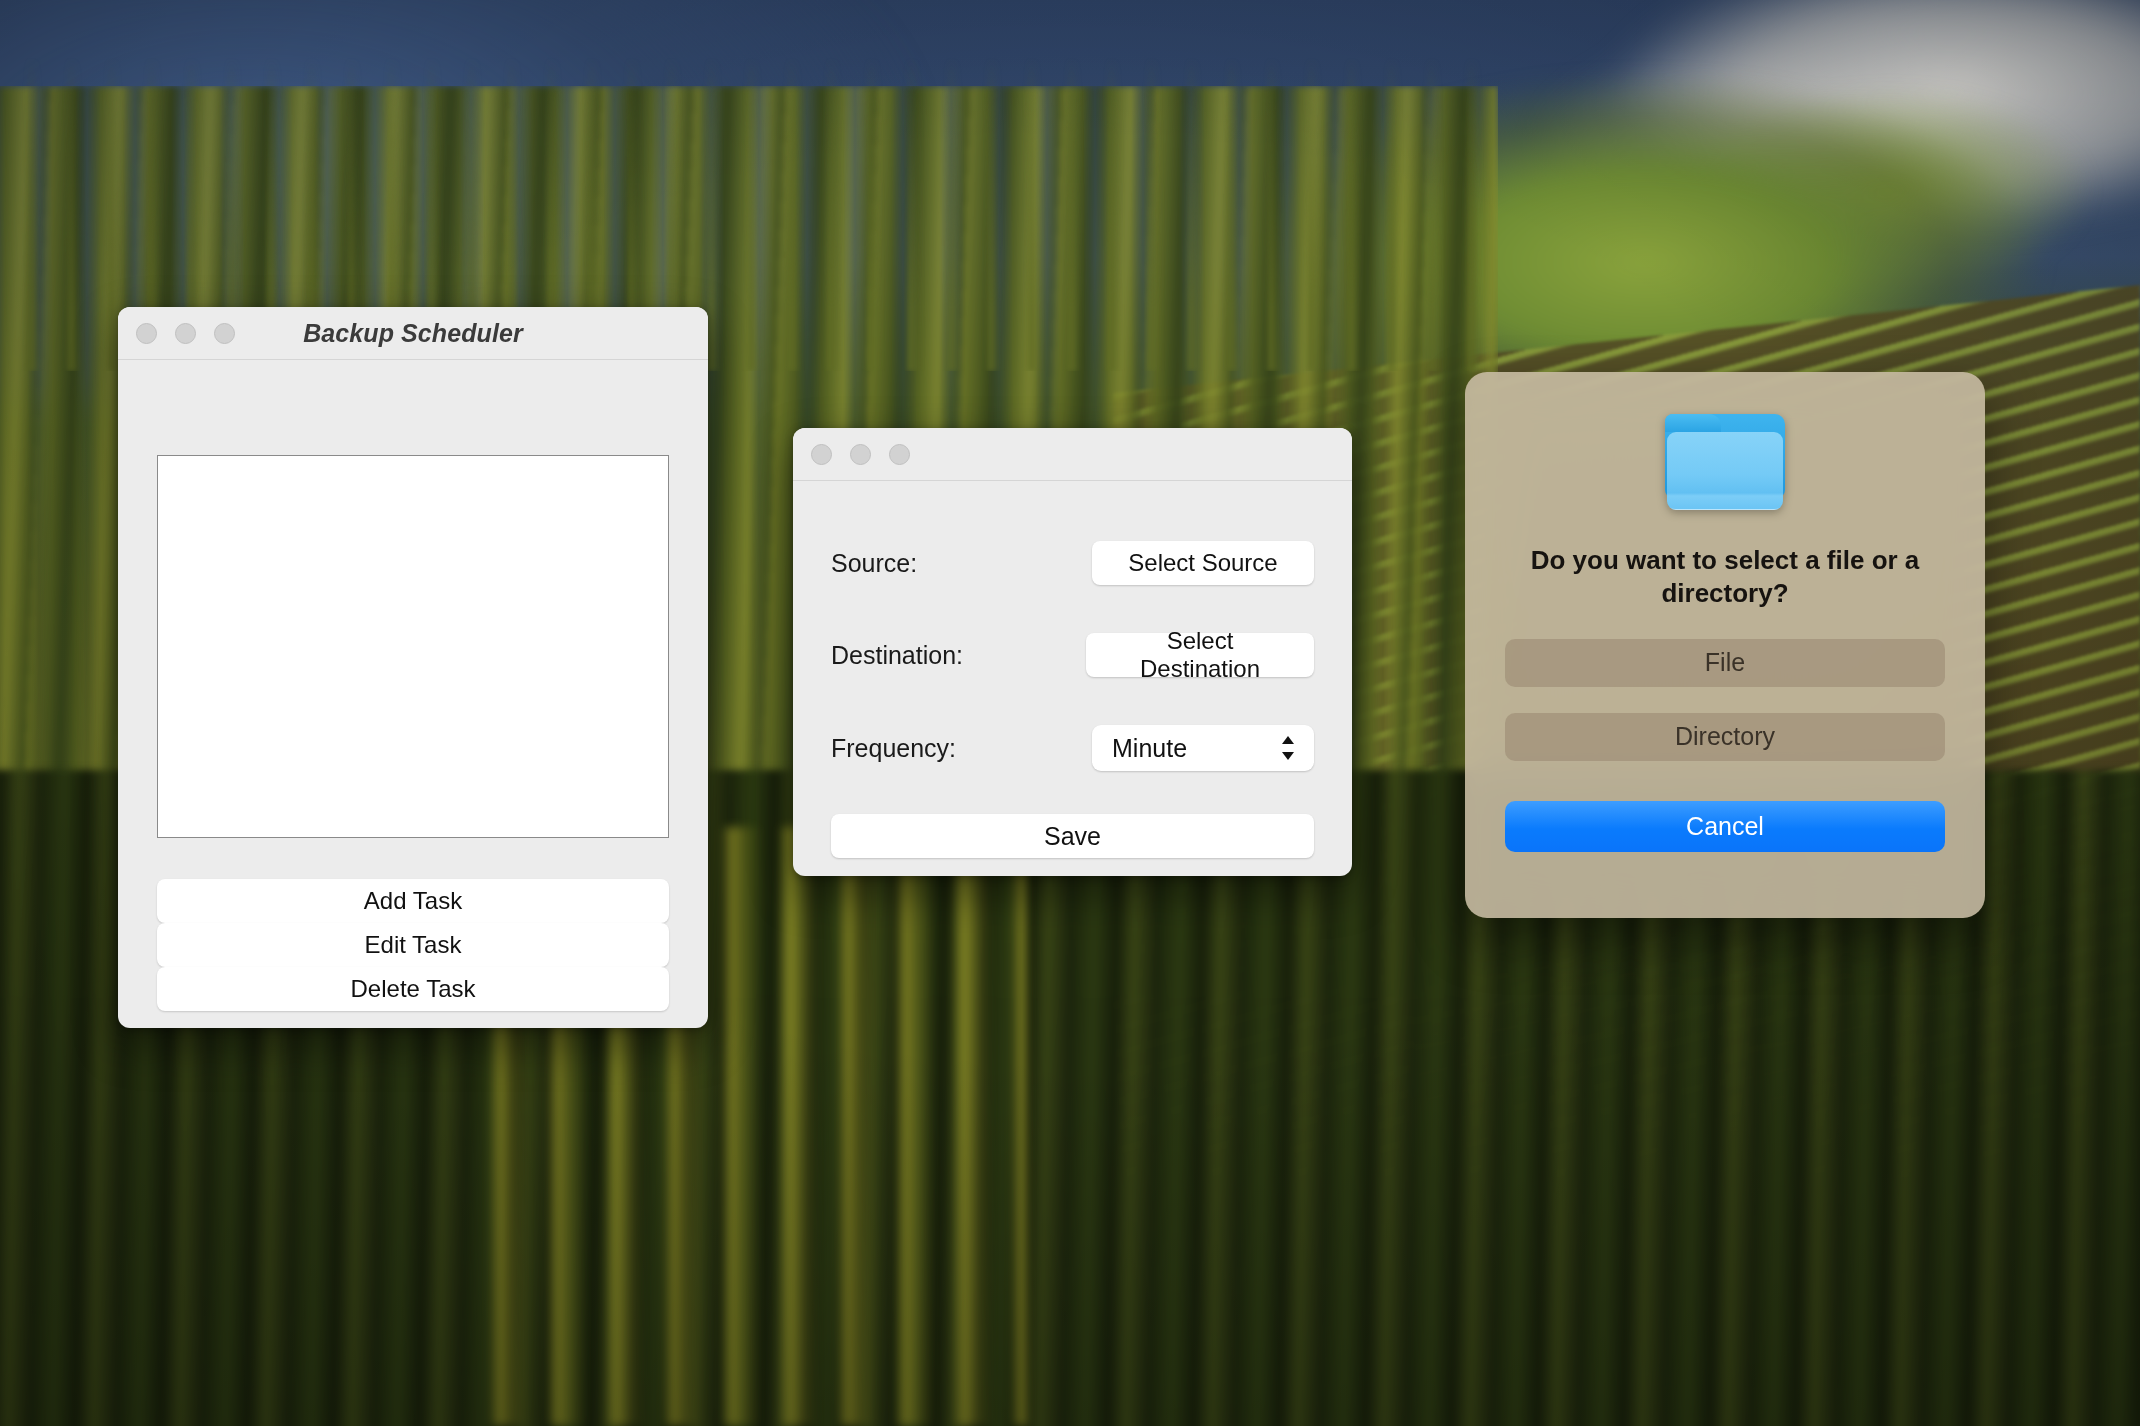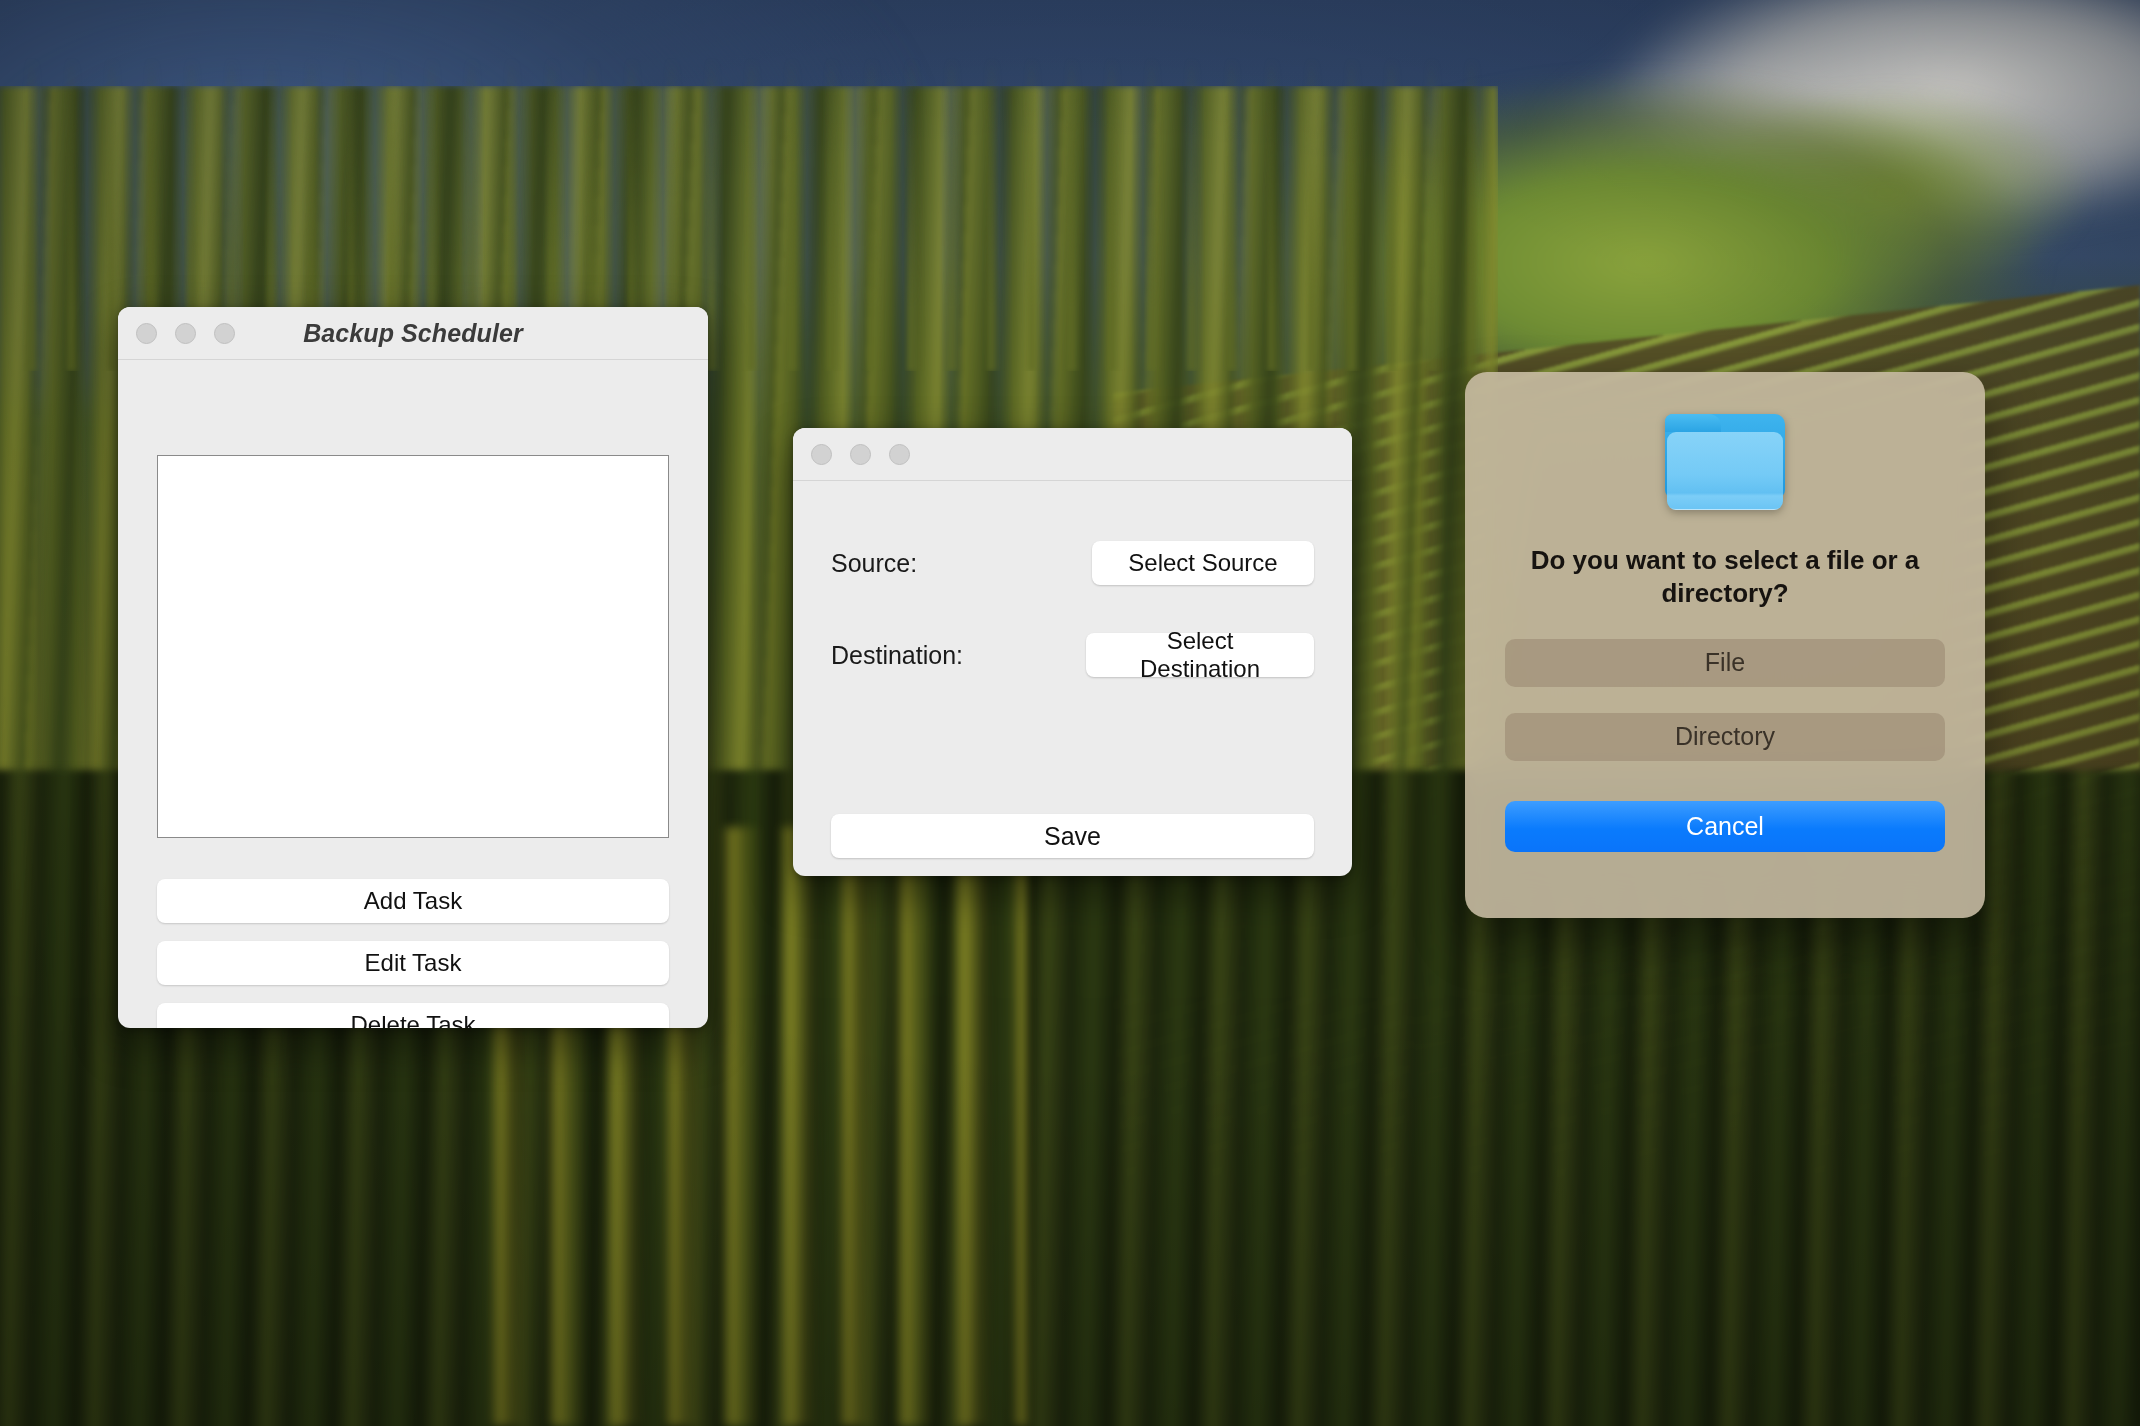--- a/index.html
+++ b/index.html
@@ -219,21 +219,21 @@
     background: #ffffff;
     border: 1px solid #8a8a8a;
   }
   .stack-buttons {
     position: absolute;
     left: 39px;
     top: 519px;
     width: 512px;
     display: flex;
     flex-direction: column;
-    gap: 18px;
+    gap: 0;
   }
   .plain-button {
     background: #ffffff;
     border: none;
     border-radius: 8px;
     height: 44px;
     font-family: "Liberation Sans", sans-serif;
     font-size: 24px;
     color: #111;
     cursor: pointer;
@@ -470,20 +470,32 @@
     <div class="form-row row-source">
       <span class="field-label">Source:</span>
       <button class="btn-source">Select Source</button>
     </div>
 
     <div class="form-row row-dest">
       <span class="field-label">Destination:</span>
       <button class="btn-dest">Select Destination</button>
     </div>
 
+    <div class="form-row row-freq">
+      <span class="field-label">Frequency:</span>
+      <div class="freq-select">
+        <span class="freq-value">Minute</span>
+        <span class="stepper-icon">
+          <svg width="18" height="30" viewBox="0 0 18 30" aria-hidden="true">
+            <path d="M9 3 L15 11 L3 11 Z" fill="#111"></path>
+            <path d="M9 27 L15 19 L3 19 Z" fill="#111"></path>
+          </svg>
+        </span>
+      </div>
+    </div>
 
     <button class="btn-save">Save</button>
   </div>
 </div>
 
 <div id="dlg-chooser">
   <div class="folder-icon">
     <div class="folder-back"></div>
     <div class="folder-tab"></div>
     <div class="folder-front"></div>

